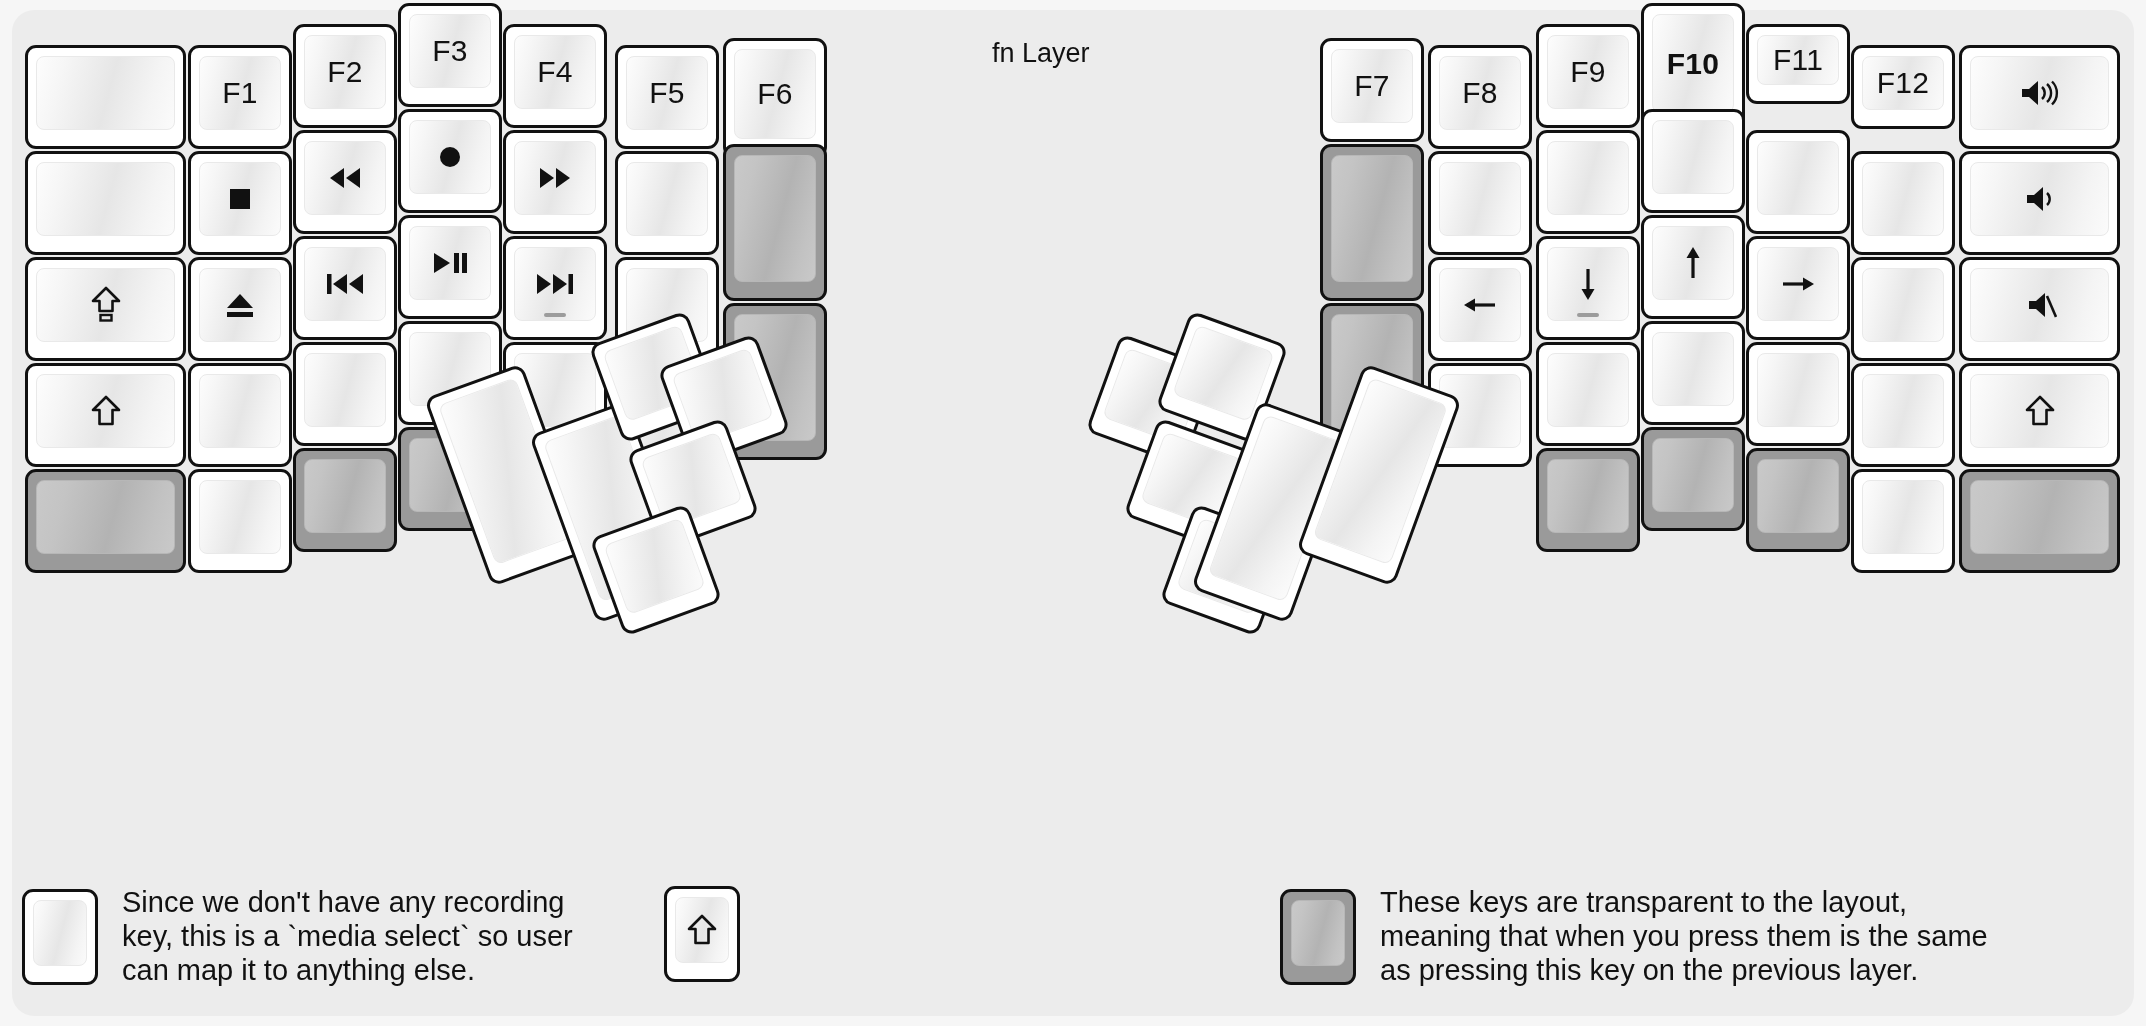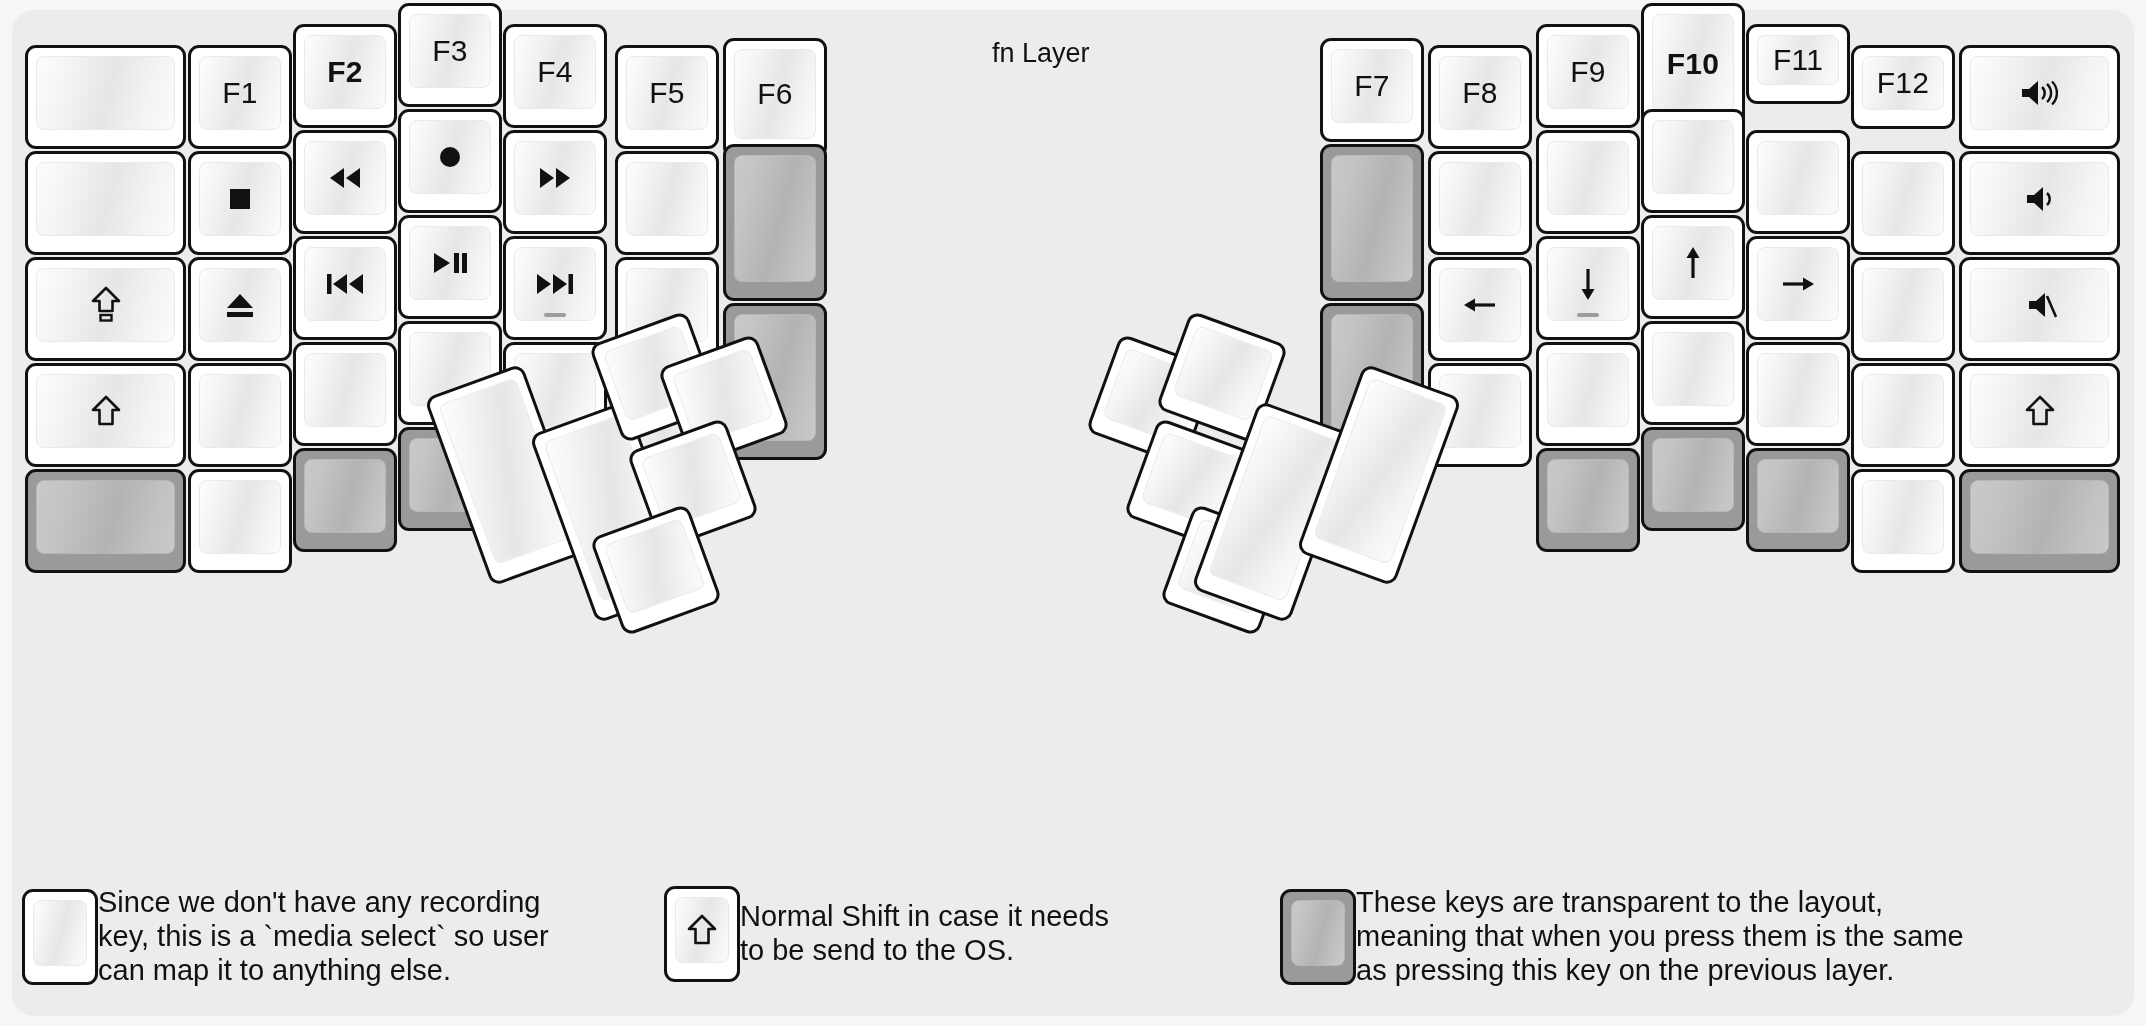--- a/index.html
+++ b/index.html
@@ -26,21 +26,21 @@
        width:22px;height:4px;background:#9c9c9c;border-radius:2px;}
 
   svg.gl{display:block;}
 
   
   #title{position:absolute;font-size:27px;color:#111;white-space:nowrap;}
 
   
   .legend-item{position:absolute;display:flex;align-items:center;}
   .legend-key{position:relative;width:76px;height:96px;flex:0 0 auto;}
-  .legend-text{font-size:29px;line-height:1.17;color:#111;white-space:pre-line;}
+  .legend-text{margin-left:24px;font-size:29px;line-height:1.17;color:#111;white-space:pre-line;}
 </style>
 </head>
 <body>
 
 <div id="root">
   <div id="panel"></div>
   <div id="title" style="left: 992px; top: 38px;">fn Layer</div>
   <div id="keys">
       <div class="key" style="left: 25px; top: 45px; width: 161px; height: 104px;">
         <div class="cap"></div>
@@ -93,21 +93,21 @@
             </svg>
           </span>
         </div>
       </div>
       <div class="key" style="left: 188px; top: 363px; width: 104px; height: 104px;">
         <div class="cap"></div>
       </div>
       <div class="key" style="left: 188px; top: 469px; width: 104px; height: 104px;">
         <div class="cap"></div>
       </div>
-      <div class="key" style="left: 293px; top: 24px; width: 104px; height: 104px; font-weight: bold;">
+      <div class="key" style="left: 293px; top: 24px; width: 104px; height: 104px;">
         <div class="cap">
           <span class="lbl">F2</span>
         </div>
       </div>
       <div class="key" style="left: 293px; top: 130px; width: 104px; height: 104px;">
         <div class="cap">
           <span class="lbl">
             <svg class="gl" width="40" height="26" viewBox="0 0 40 26">
               <polygon points="19,3 19,23 5,13" fill="#111"></polygon>
               <polygon points="35,3 35,23 21,13" fill="#111"></polygon>
@@ -440,22 +440,20 @@
           <div class="key" style="position: absolute; left: 0px; top: 0px; width: 76px; height: 96px;">
             <div class="cap">
               <span class="lbl">
                 <svg class="gl" width="30" height="34" viewBox="0 0 30 34">
                   <path d="M15 3 L28 16 L21.5 16 L21.5 30 L8.5 30 L8.5 16 L2 16 Z" fill="none" stroke="#111" stroke-width="2.6" stroke-linejoin="round"></path>
                 </svg>
               </span>
             </div>
           </div>
         </div>
-        <div class="legend-text" style="width: 420px;">Normal Shift in case it needs
-to be send to the OS.</div>
       </div>
       <div class="legend-item" style="left: 1280px; top: 886px;">
         <div class="legend-key">
           <div class="key trans" style="position: absolute; left: 0px; top: 0px; width: 76px; height: 96px;">
             <div class="cap"></div>
           </div>
         </div>
         <div class="legend-text" style="width: 820px;">These keys are transparent to the layout,
 meaning that when you press them is the same
 as pressing this key on the previous layer.</div>

